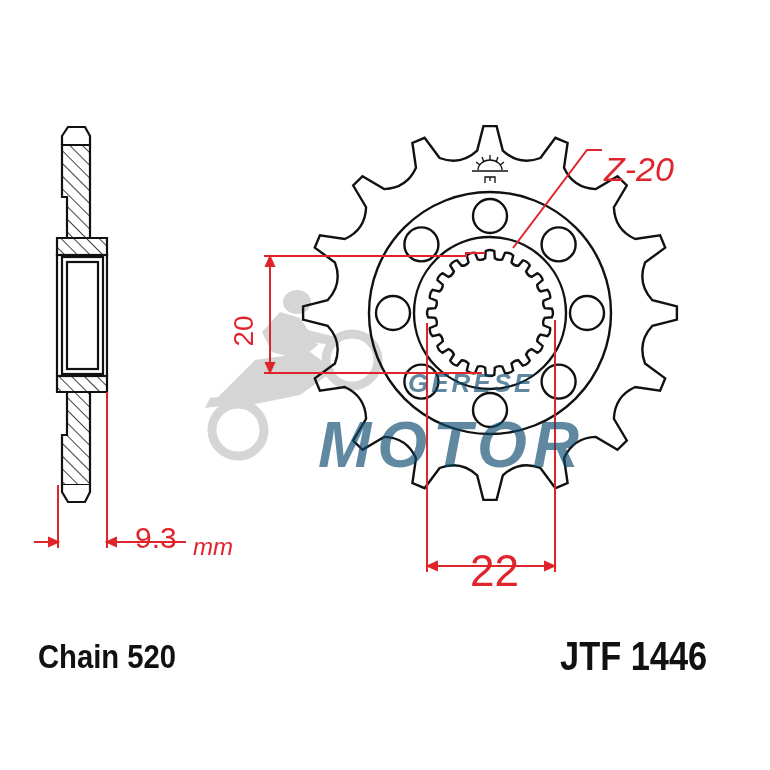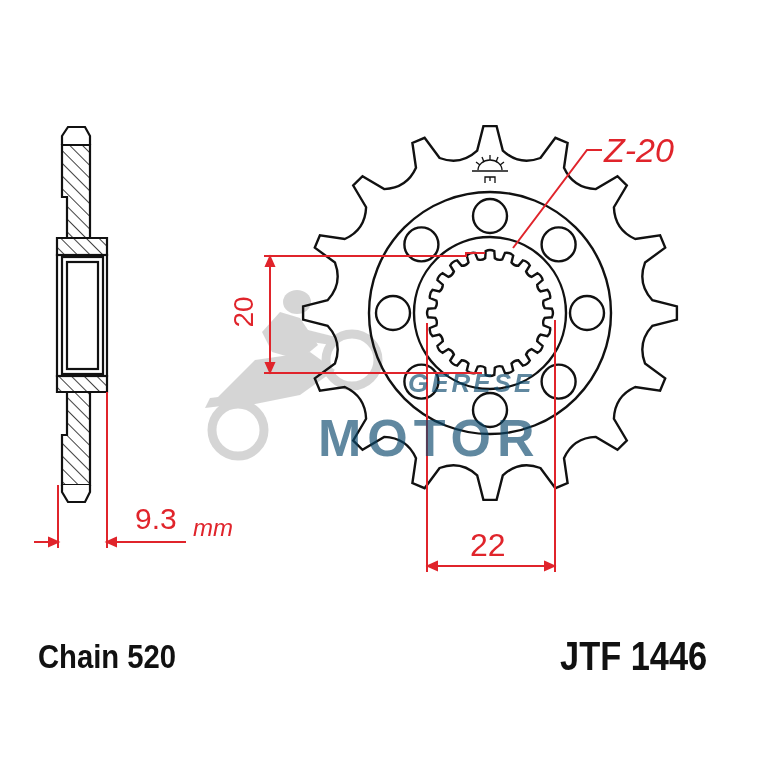--- a/index.html
+++ b/index.html
@@ -1,21 +1,21 @@
 <!DOCTYPE html>
 <html><head>
 <meta charset="utf-8">
 <style>
   html, body { margin: 0; padding: 0; background: #ffffff; }
   body { width: 770px; height: 770px; overflow: hidden; position: relative;
          font-family: "Liberation Sans", sans-serif; }
   #canvas { position: absolute; left: 0; top: 0; width: 770px; height: 770px; }
   .label { position: absolute; font-family: "Liberation Sans", sans-serif; white-space: nowrap; }
   .footer-label { font-weight: bold; color: #111111; font-size: 34px; transform: scaleX(0.86); transform-origin: left center; }
-  .dim-text { color: #e0242b; font-family: "Liberation Sans", sans-serif; }
+  .dim-text { color: #e0242b; font-family: "Liberation Sans", sans-serif; margin-top: 19px; }
   .watermark { position: absolute; color: #0c4a6e; font-weight: bold; opacity: 0.65; }
 </style>
 </head>
 <body>
 
 <svg id="canvas" viewBox="0 0 770 770" xmlns="http://www.w3.org/2000/svg">
 
   <g id="watermark-layer" fill="#c8c8c8" opacity="0.75">
 
     <ellipse cx="297" cy="302" rx="14" ry="12"></ellipse>
@@ -105,22 +105,22 @@
     <line x1="58" y1="485" x2="58" y2="548"></line>
     <line x1="107" y1="392" x2="107" y2="548"></line>
     <line x1="34" y1="542" x2="57" y2="542"></line>
     <path d="M49 538 L58 542 L49 546 Z" fill="#e0242b"></path>
     <line x1="108" y1="542" x2="186" y2="542"></line>
     <path d="M116 538 L107 542 L116 546 Z" fill="#e0242b"></path>
   </g>
 </svg>
 
 <div class="watermark" style="left:408px; top:368px; font-size:26px; letter-spacing:3px; font-style:italic;">GERESE</div>
-<div class="watermark" style="left:318px; top:408px; font-size:52px; letter-spacing:6px; ">MOTOR</div>
+<div class="watermark" style="left:318px; top:408px; font-size:64px; letter-spacing:6px; font-style:italic;">MOTOR</div>
 
 <div class="label dim-text" style="left:604px; top:131px; font-size:34px; font-style:italic;">Z-20</div>
 <div class="label dim-text" style="left:228px; top:296px; font-size:28px; transform:rotate(-90deg); transform-origin:center;">20</div>
-<div class="label dim-text" style="left:470px; top:527px; font-size:32px;">22</div>
+<div class="label dim-text" style="left:470px; top:527px; font-size:44px;">22</div>
 <div class="label dim-text" style="left:135px; top:502px; font-size:30px;">9.3</div>
 <div class="label dim-text" style="left:193px; top:514px; font-size:24px; font-style:italic;">mm</div>
 
 <div class="label footer-label" style="left:38px; top:637px;">Chain 520</div>
 <div class="label footer-label" style="left:560px; top:634px; font-size:40px;">JTF 1446</div>
 
 </body></html>

